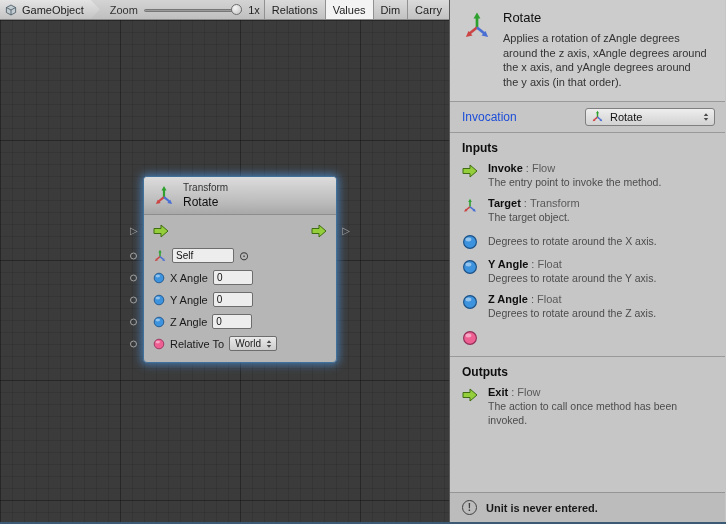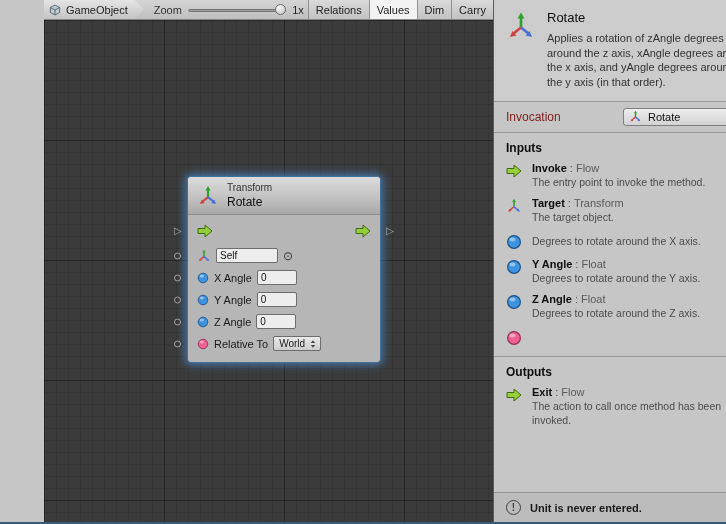--- a/index.html
+++ b/index.html
@@ -1,18 +1,18 @@
 <!DOCTYPE html>
 <html><head>
 <meta charset="utf-8">
 <style>
   * { box-sizing: border-box; }
   html,body { margin:0; padding:0; background:#2e2e2e; }
   body { width:726px; height:524px; font-family:"Liberation Sans", sans-serif; }
-  .app { width:726px; height:524px; display:flex; border-bottom:2px solid #3c5a74; background:#c6c6c6;padding-left:44px; }
+  .app { width:726px; height:524px; display:flex; border-bottom:2px solid #3c5a74; background:#c6c6c6; }
 
   
   .left { width:450px; display:flex; flex-direction:column; border-right:1px solid #5a5a5a; }
 
   .toolbar { height:20px; background:linear-gradient(#d4d4d4,#bfbfbf); display:flex; align-items:stretch;
              font-size:11px; color:#222; border-bottom:1px solid #8a8a8a; }
   .breadcrumb { display:flex; align-items:center; gap:5px; padding:0 16px 0 5px;
                 background:linear-gradient(#e4e4e4,#c4c4c4);
                 clip-path:polygon(0 0, calc(100% - 9px) 0, 100% 50%, calc(100% - 9px) 100%, 0 100%); }
   .cube-icon svg { width:12px; height:12px; display:block; }
@@ -67,21 +67,21 @@
   .updown svg { width:6px; height:10px; display:block; }
 
   
   .sidebar { width:275px; display:flex; flex-direction:column; background:#c6c6c6; font-size:11px; color:#222; }
   .sb-header { display:flex; gap:11px; padding:9px 10px 11px 12px; border-bottom:1px solid #9a9a9a; background:#cccccc; }
   .sb-header svg.transform-svg { width:30px; height:30px; margin-top:2px; flex:0 0 auto; }
   .sb-title { font-size:13px; color:#0e0e0e; margin:1px 0 6px; }
   .sb-desc { font-size:11px; line-height:1.33; color:#333; width:206px; }
   .invocation { display:flex; align-items:center; justify-content:space-between;
                 padding:6px 10px 6px 12px; border-bottom:1px solid #9a9a9a; }
-  .invocation-label { font-size:12px; color:#7f1d1d; }
+  .invocation-label { font-size:12px; color:#1d4ed8; }
   .dropdown { display:flex; align-items:center; width:130px; height:18px;
               background:linear-gradient(#eeeeee,#d2d2d2); border:1px solid #7f7f7f; border-radius:3px;
               padding:0 5px; gap:6px; }
   .dropdown .mini-transform svg { width:13px; height:13px; }
   .dropdown-text { flex:1; font-size:11px; color:#111; }
   .sb-section-header { font-weight:bold; font-size:12px; padding:8px 12px 6px; color:#0e0e0e; }
   .entries { display:flex; flex-direction:column; gap:8px; padding:1px 8px 10px 12px; }
   .entry { display:flex; gap:10px; }
   .entry-icon { width:16px; height:16px; flex:0 0 auto; margin-top:1px; }
   .entry-icon svg { width:16px; height:16px; display:block; }

